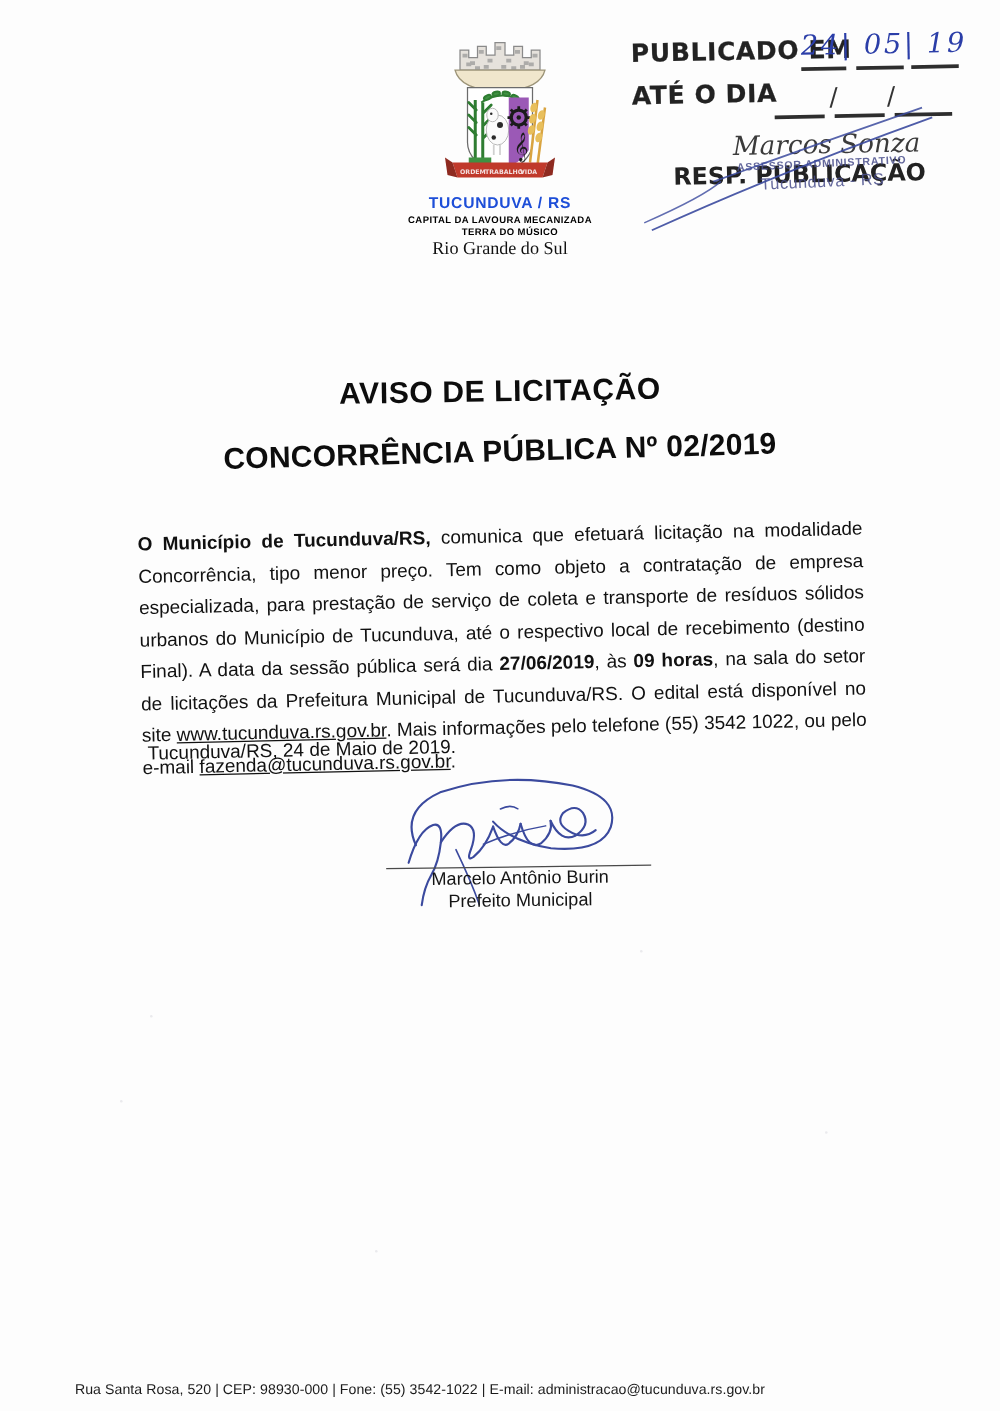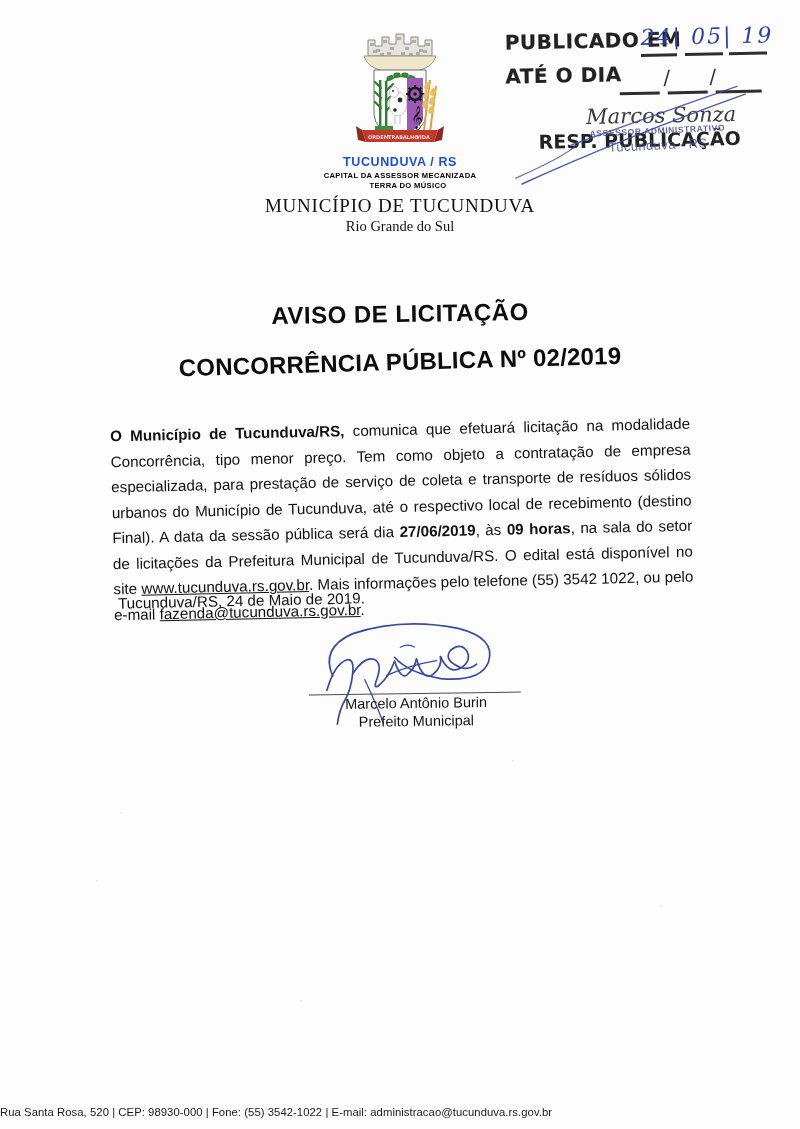--- a/index.html
+++ b/index.html
@@ -244,20 +244,21 @@
     font-size: 14.5px;
     color: #141414;
   }
 
   
   .footer {
     position: absolute;
     left: 0;
     top: 1106px;
     width: 672px;
+    text-align: center;
     font-size: 11.3px;
     color: #1a1a1a;
     letter-spacing: .05px;
   }
 </style>
 </head>
 <body>
 
 <div class="page">
 
@@ -360,23 +361,22 @@
           <g fill="#f3dede" font-family="DejaVu Sans, sans-serif" font-size="5" font-weight="bold">
             <text x="16" y="117">ORDEM</text>
             <text x="36" y="117">TRABALHO</text>
             <text x="64" y="117">VIDA</text>
           </g>
         </g>
       </svg>
     </div>
 
     <div class="city-name">TUCUNDUVA / RS</div>
-    <div class="city-sub1">CAPITAL DA ASSESSOR MECANIZADA</div>
+    <div class="city-sub1">CAPITAL DA LAVOURA MECANIZADA</div>
     <div class="city-sub2">TERRA DO MÚSICO</div>
-    <div class="muni">MUNICÍPIO DE TUCUNDUVA</div>
     <div class="state">Rio Grande do Sul</div>
   </div>
 
   <div class="stamp">
     <div class="stamp-line1">PUBLICADO EM</div>
     <div class="stamp-date">24| 05| 19</div>
     <div class="stamp-rule" style="left:140px;top:28px;width:36px;"></div>
     <div class="stamp-rule" style="left:184px;top:28px;width:38px;"></div>
     <div class="stamp-rule" style="left:228px;top:28px;width:38px;"></div>
 

